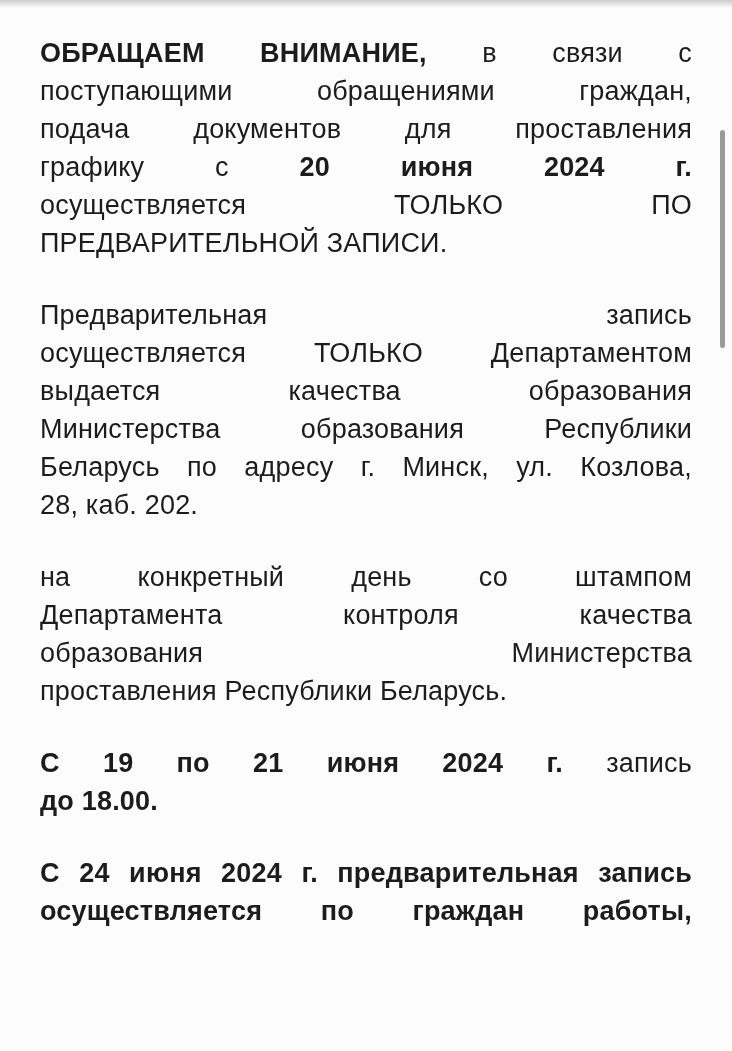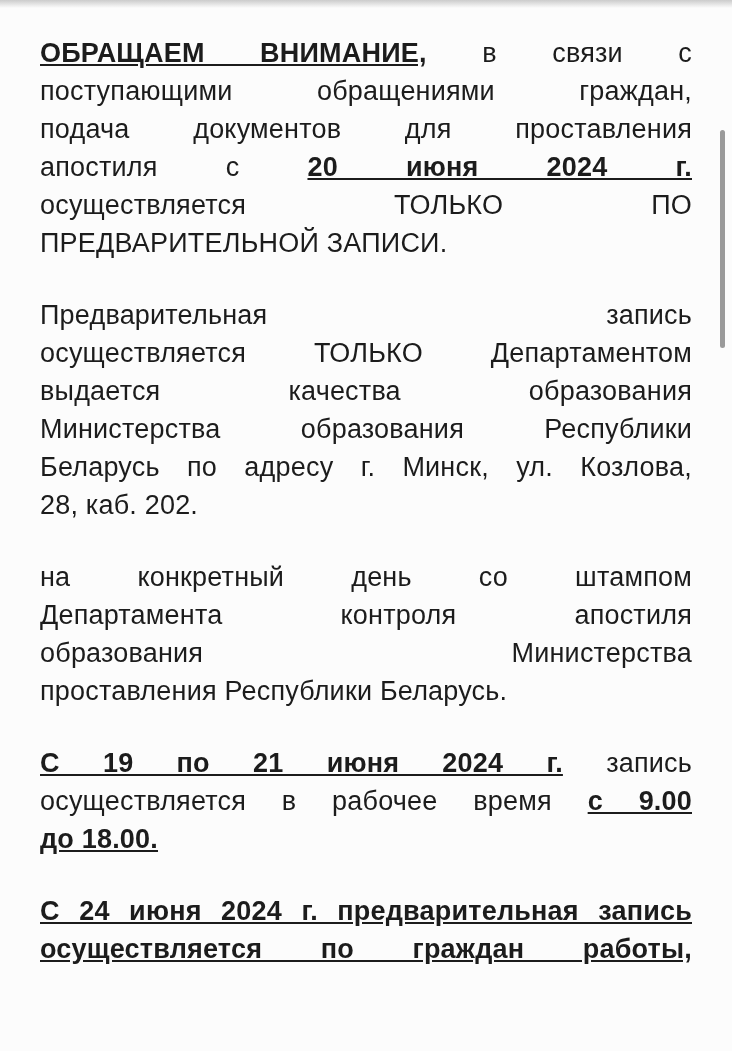--- a/index.html
+++ b/index.html
@@ -34,21 +34,20 @@
   .line {
     text-align: justify;
     text-align-last: justify;
     white-space: normal;
   }
   .line.last {
     text-align-last: left;
   }
   .bold {
     font-weight: 700;
-    text-decoration: underline;
   }
   .scrollbar-thumb {
     position: absolute;
     right: 7px;
     top: 130px;
     width: 5px;
     height: 218px;
     border-radius: 3px;
     background: #9a9a9a;
   }
@@ -56,41 +55,40 @@
 </head>
 <body>
 
 <div class="top-shade"></div>
 
 <div class="doc">
     <div class="paragraph">
       <div class="line"><span class="bold">ОБРАЩАЕМ ВНИМАНИЕ,</span> <span>в связи с</span></div>
       <div class="line"><span>поступающими обращениями граждан,</span></div>
       <div class="line"><span>подача документов для проставления</span></div>
-      <div class="line"><span>апостиля с</span> <span class="bold">20 июня 2024 г.</span></div>
+      <div class="line"><span>графику с</span> <span class="bold">20 июня 2024 г.</span></div>
       <div class="line"><span>осуществляется ТОЛЬКО ПО</span></div>
       <div class="line last"><span>ПРЕДВАРИТЕЛЬНОЙ ЗАПИСИ.</span></div>
     </div>
     <div class="paragraph">
       <div class="line"><span>Предварительная запись</span></div>
       <div class="line"><span>осуществляется ТОЛЬКО Департаментом</span></div>
       <div class="line"><span>выдается качества образования</span></div>
       <div class="line"><span>Министерства образования Республики</span></div>
       <div class="line"><span>Беларусь по адресу г. Минск, ул. Козлова,</span></div>
       <div class="line last"><span>28, каб. 202.</span></div>
     </div>
     <div class="paragraph">
       <div class="line"><span>на конкретный день со штампом</span></div>
-      <div class="line"><span>Департамента контроля апостиля</span></div>
+      <div class="line"><span>Департамента контроля качества</span></div>
       <div class="line"><span>образования Министерства</span></div>
       <div class="line last"><span>проставления Республики Беларусь.</span></div>
     </div>
     <div class="paragraph">
       <div class="line"><span class="bold">С 19 по 21 июня 2024 г.</span> <span>запись</span></div>
-      <div class="line"><span>осуществляется в рабочее время</span> <span class="bold">с 9.00</span></div>
       <div class="line last"><span class="bold">до 18.00.</span></div>
     </div>
     <div class="paragraph">
       <div class="line"><span class="bold">С 24 июня 2024 г. предварительная запись</span></div>
       <div class="line"><span class="bold">осуществляется по граждан работы,</span></div>
     </div>
   </div>
 
 <div class="scrollbar-thumb"></div>
 

